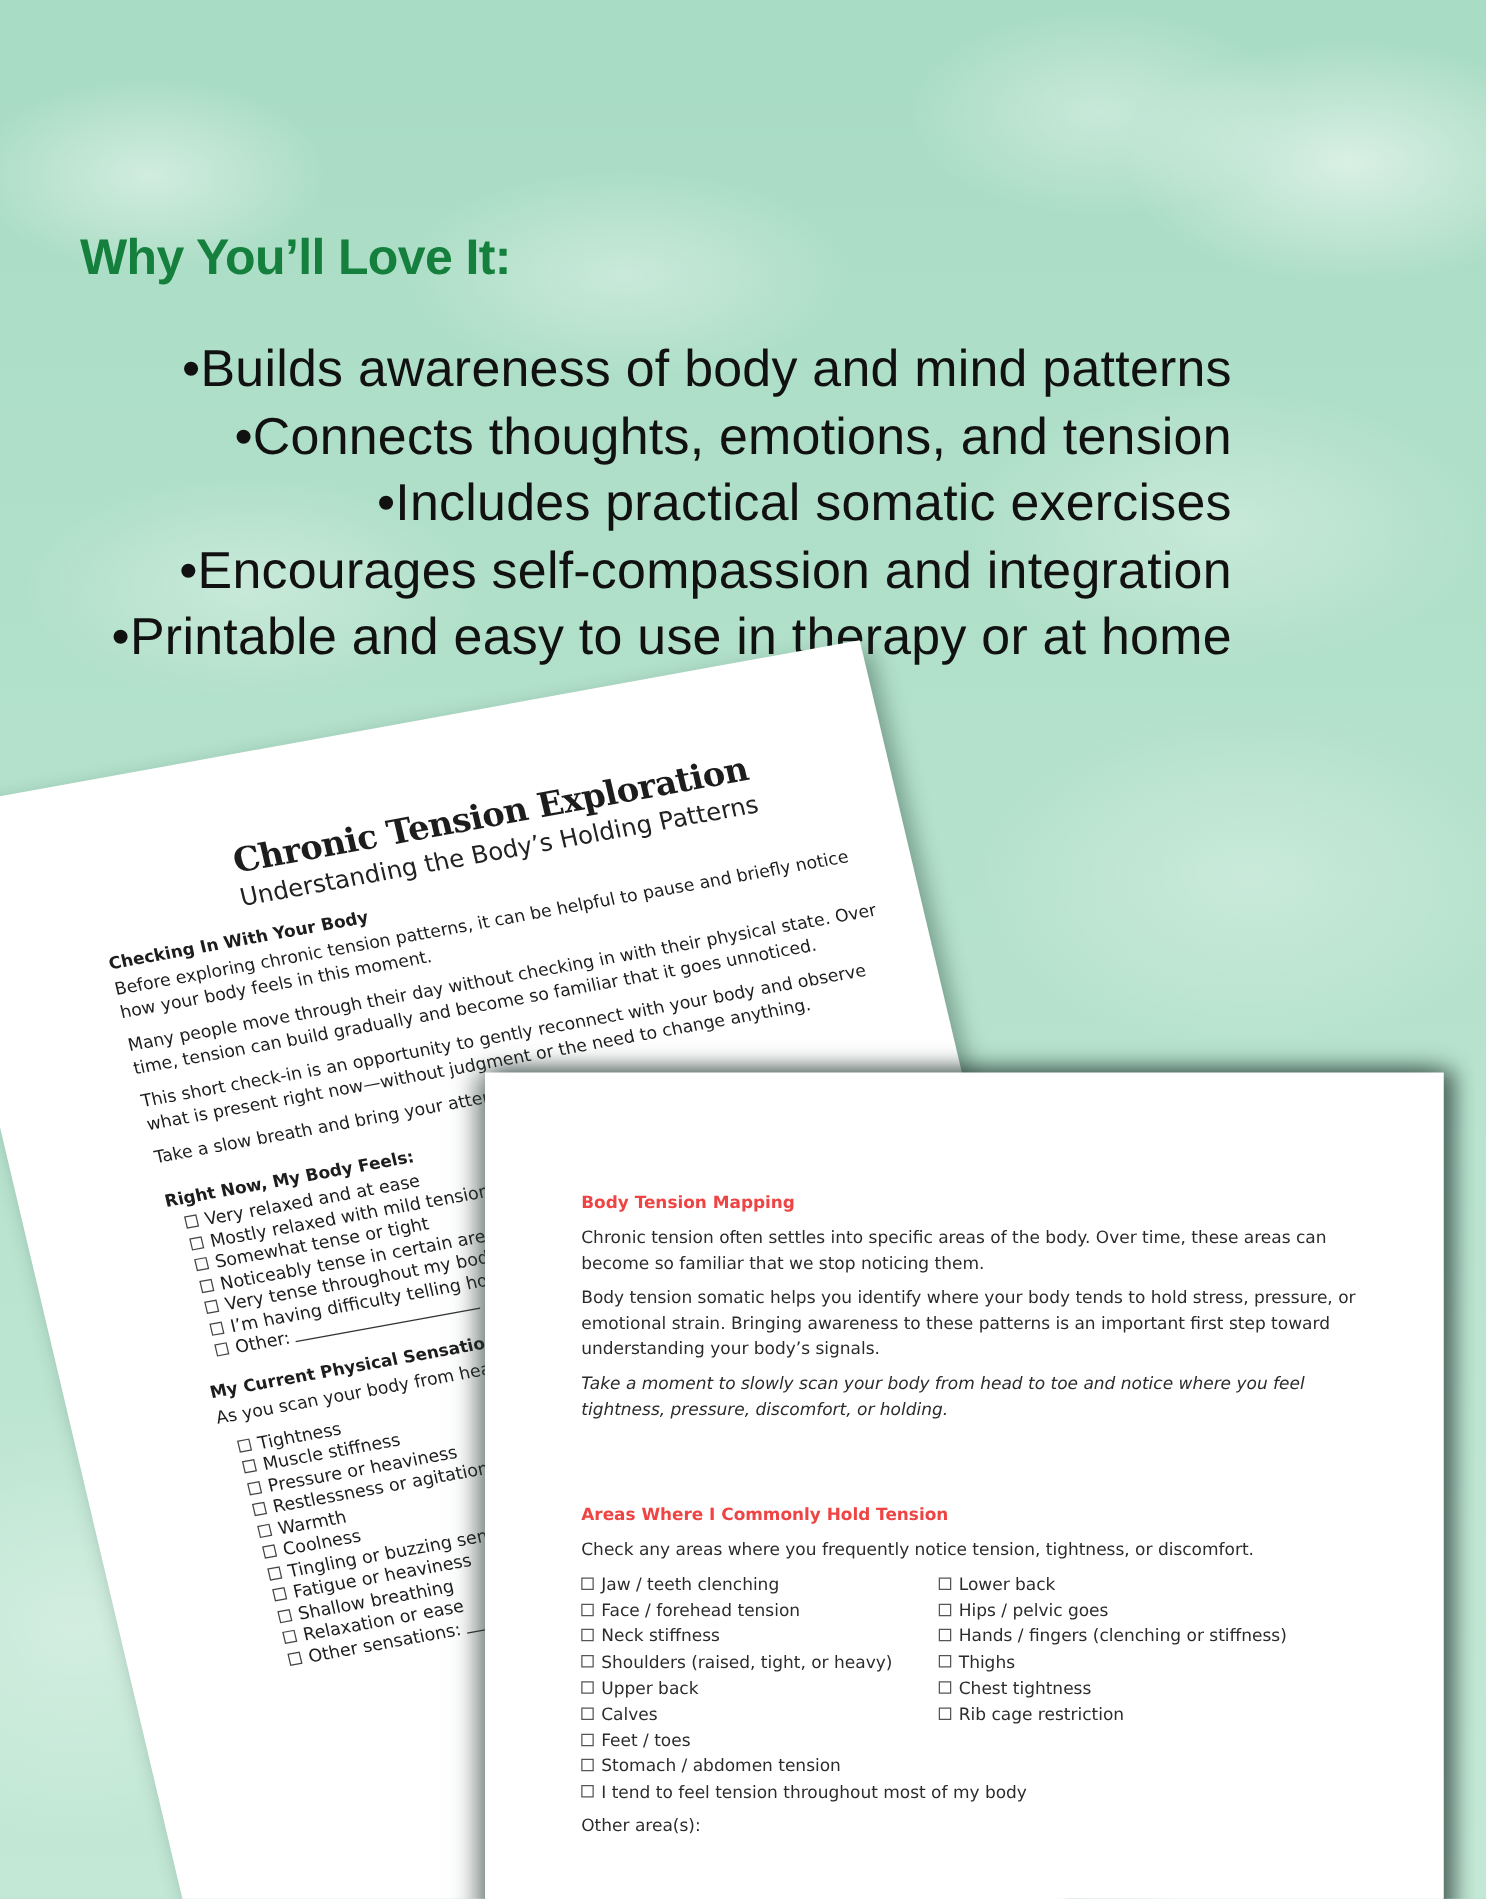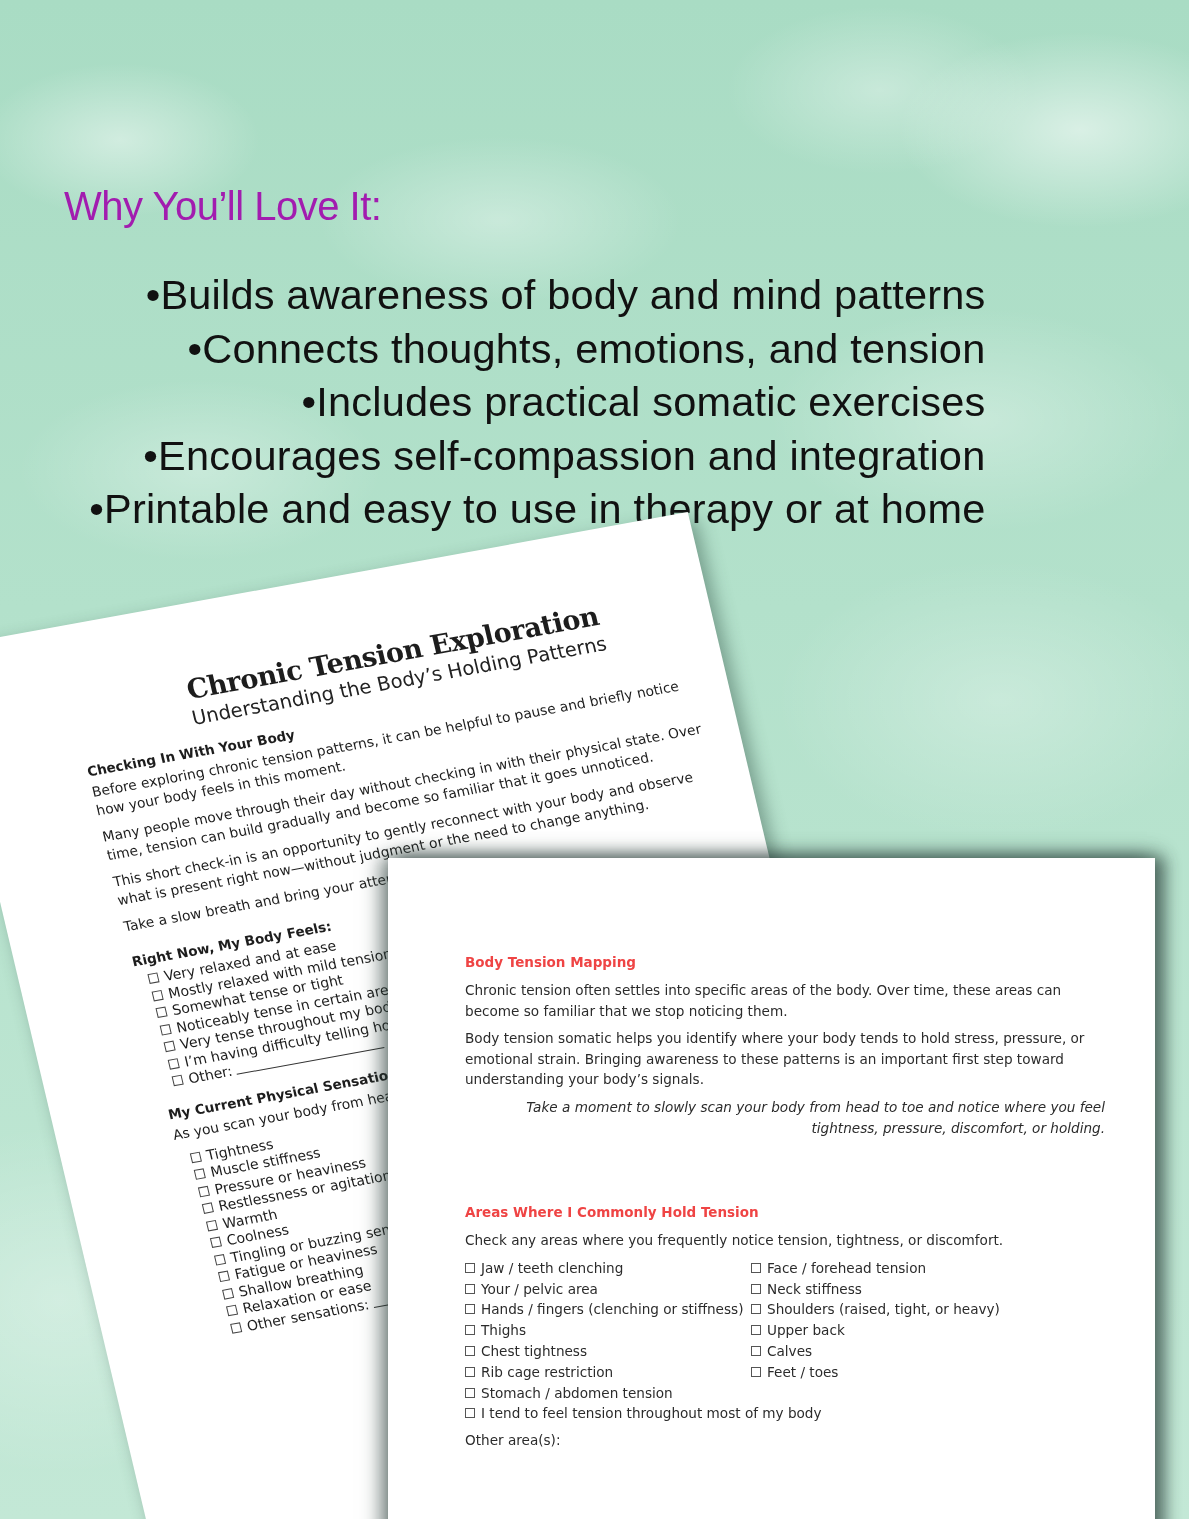--- a/index.html
+++ b/index.html
@@ -16,21 +16,21 @@
       radial-gradient(ellipse 260px 120px at 500px 220px, rgba(255,255,255,0.35), rgba(255,255,255,0) 70%),
       radial-gradient(ellipse 220px 120px at 880px 90px, rgba(255,255,255,0.35), rgba(255,255,255,0) 70%),
       radial-gradient(ellipse 300px 160px at 980px 420px, rgba(255,255,255,0.30), rgba(255,255,255,0) 70%),
       radial-gradient(ellipse 260px 130px at 200px 470px, rgba(255,255,255,0.30), rgba(255,255,255,0) 70%),
       radial-gradient(ellipse 320px 200px at 1000px 700px, rgba(255,255,255,0.28), rgba(255,255,255,0) 70%),
       radial-gradient(ellipse 300px 250px at 60px 1300px, rgba(255,255,255,0.30), rgba(255,255,255,0) 70%),
       linear-gradient(180deg, #a9dcc4 0%, #b3e1cb 40%, #c3e8d6 100%);
   }
   .headline {
     position:absolute; left:64px; top:184px;
-    font-size:40px; font-weight:400; color:#a21caf; letter-spacing:-0.5px;
+    font-size:40px; font-weight:700; color:#15803d; letter-spacing:-0.5px;
   }
   .bullets {
     position:absolute; left:72px; top:268px; margin:0; padding:0; list-style:none;
   }
   .bullets li {
     font-size:41.5px; line-height:53.5px; color:#111; white-space:nowrap; letter-spacing:0.2px;text-align:right;
   }
   .bullets li .dot { display:inline-block; width:32px; }
 
   
@@ -55,21 +55,21 @@
 
   
   .page-front {
     position:absolute; left:388px; top:858px; width:767px; height:700px; background:#fff;
     box-shadow: -8px 0 18px rgba(40,60,55,0.55), 6px -4px 18px rgba(40,60,55,0.45), 10px 0 14px rgba(40,60,55,0.45);
     font-family:"DejaVu Sans", sans-serif; color:#2b2b2b;
   }
   .front-inner { position:absolute; left:77px; top:80px; width:640px; }
   .front-h { font-weight:700; font-size:13.5px; color:#ef4444; margin:16px 0 10px; }
   .front-p { font-size:13.6px; line-height:20.6px; margin:0 0 7px; }
-  .front-p.italic { font-style:italic;text-align:right; }
+  .front-p.italic { font-style:italic; }
   .front-h2 { margin-top:66px; }
   .grid { display:grid; grid-template-columns:286px 1fr; margin-top:6px; }
   .grid .item, .full-item { font-size:13.6px; line-height:20.8px; white-space:nowrap; }
   .fcb { display:inline-block; width:8px; height:8px; border:1px solid #555; margin-right:6px; }
   .other-area { font-size:13.6px; margin-top:8px; }
 </style>
 </head>
 <body>
 
 <div class="bg"></div>
@@ -129,22 +129,23 @@
     <div class="front-h">Body Tension Mapping</div>
     <p class="front-p">Chronic tension often settles into specific areas of the body. Over time, these areas can become so familiar that we stop noticing them.</p>
     <p class="front-p">Body tension somatic helps you identify where your body tends to hold stress, pressure, or emotional strain. Bringing awareness to these patterns is an important first step toward understanding your body’s signals.</p>
     <p class="front-p italic">Take a moment to slowly scan your body from head to toe and notice where you feel tightness, pressure, discomfort, or holding.</p>
 
     <div class="front-h front-h2">Areas Where I Commonly Hold Tension</div>
     <p class="front-p">Check any areas where you frequently notice tension, tightness, or discomfort.</p>
 
     <div class="grid">
       <div class="item"><span class="fcb"></span><span>Jaw / teeth clenching</span></div>
+      <div class="item"><span class="fcb"></span><span>Lower back</span></div>
       <div class="item"><span class="fcb"></span><span>Face / forehead tension</span></div>
-      <div class="item"><span class="fcb"></span><span>Your / pelvic area</span></div>
+      <div class="item"><span class="fcb"></span><span>Hips / pelvic goes</span></div>
       <div class="item"><span class="fcb"></span><span>Neck stiffness</span></div>
       <div class="item"><span class="fcb"></span><span>Hands / fingers (clenching or stiffness)</span></div>
       <div class="item"><span class="fcb"></span><span>Shoulders (raised, tight, or heavy)</span></div>
       <div class="item"><span class="fcb"></span><span>Thighs</span></div>
       <div class="item"><span class="fcb"></span><span>Upper back</span></div>
       <div class="item"><span class="fcb"></span><span>Chest tightness</span></div>
       <div class="item"><span class="fcb"></span><span>Calves</span></div>
       <div class="item"><span class="fcb"></span><span>Rib cage restriction</span></div>
       <div class="item"><span class="fcb"></span><span>Feet / toes</span></div>
     </div>

